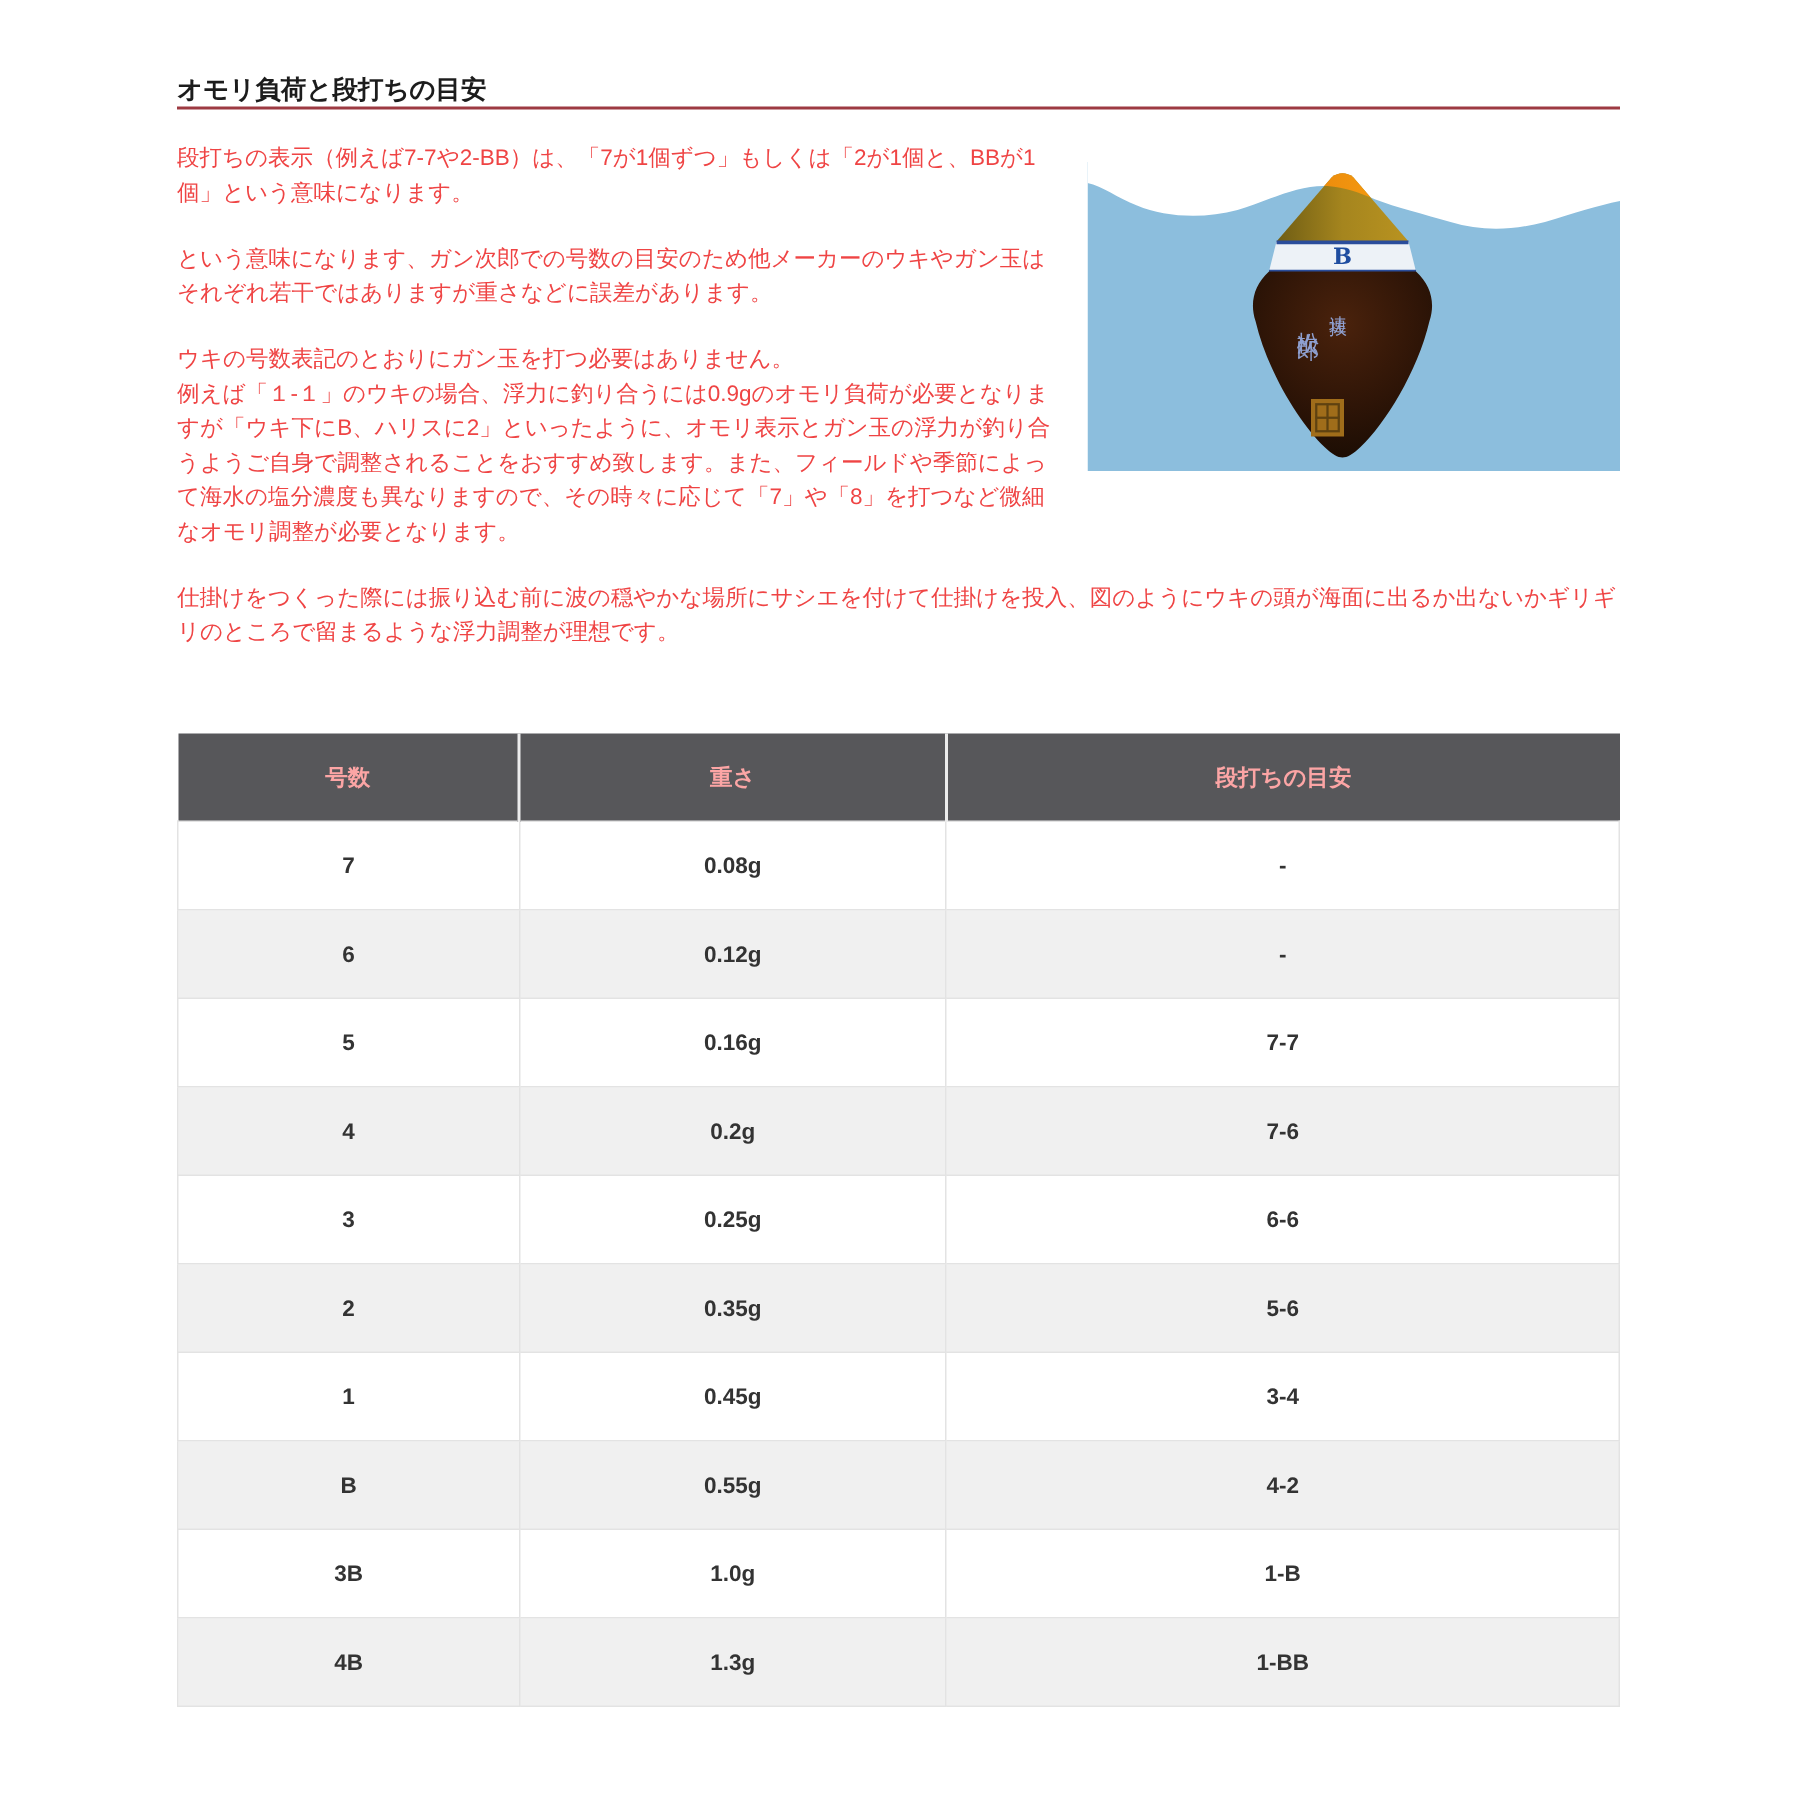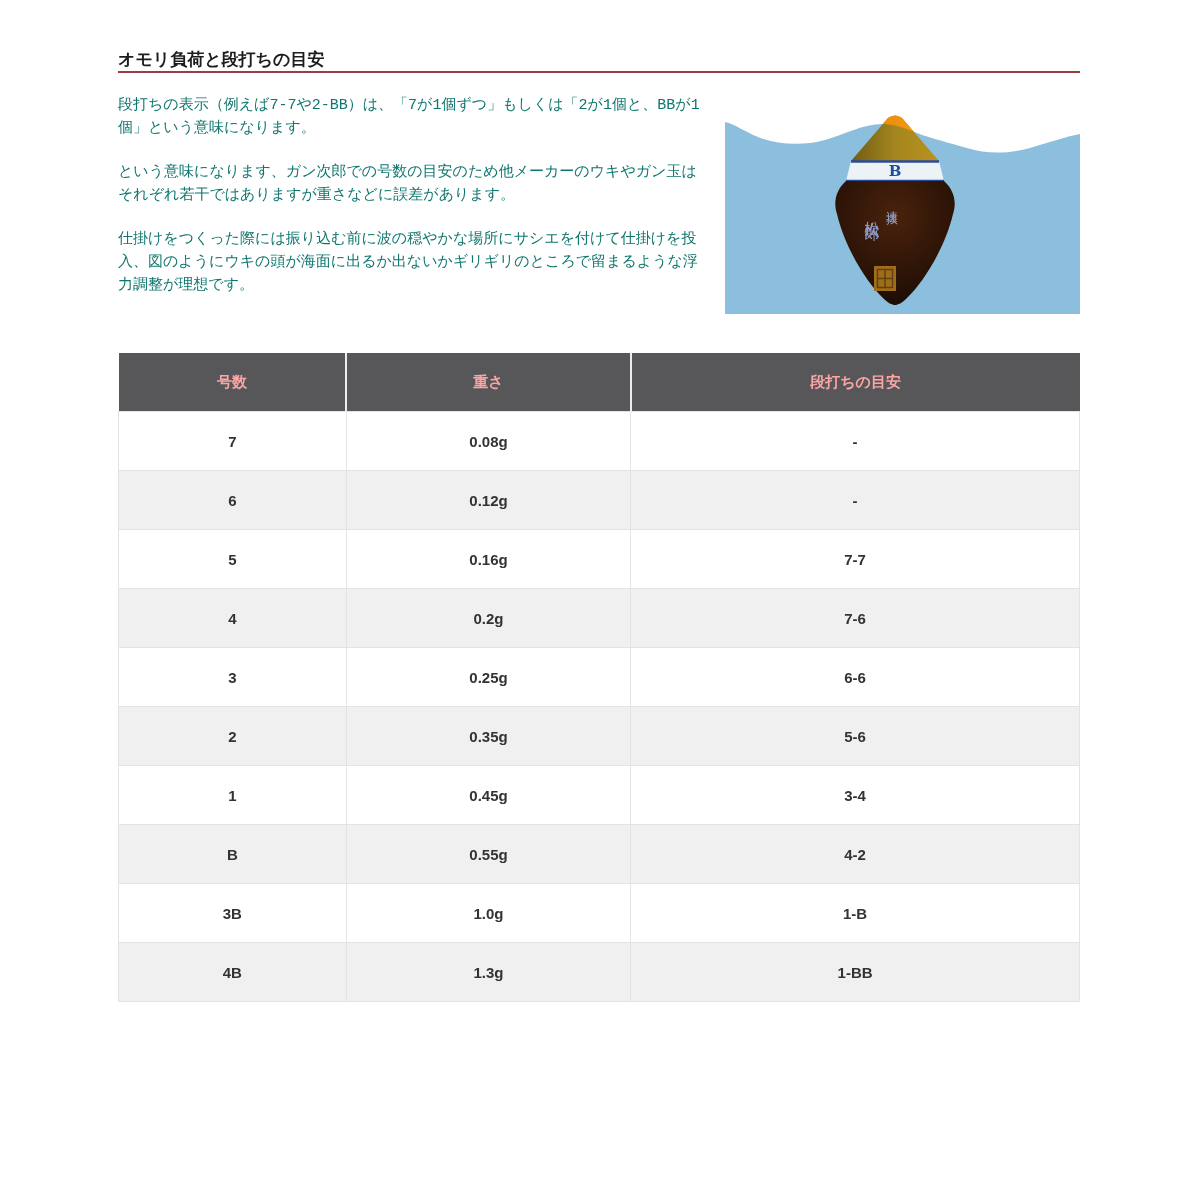--- a/index.html
+++ b/index.html
@@ -22,22 +22,21 @@
     padding-bottom: 0;
     border-bottom: 2px solid #9d3a42;
   }
   .content {
     overflow: visible;
   }
   .content p {
     margin: 21px 0;
     font-size: 15px;
     line-height: 23px;
-    color: #0f766e;
-    font-family: Liberation Mono, monospace;
+    color: #ef4444;
   }
   
   .float-figure {
     float: right;
     position: relative;
     width: 355px;
     height: 206px;
     margin: 14px 0 10px 20px;
   }
   .float-figure svg { display: block; }
@@ -147,20 +146,21 @@
         </g>
       </svg>
 
       <div class="fl-b">B</div>
       <div class="fl-vtext fl-t1">連抜</div>
       <div class="fl-vtext fl-t2">松次郎</div>
     </div>
 
     <p>段打ちの表示（例えば7-7や2-BB）は、「7が1個ずつ」もしくは「2が1個と、BBが1個」という意味になります。</p>
     <p>という意味になります、ガン次郎での号数の目安のため他メーカーのウキやガン玉はそれぞれ若干ではありますが重さなどに誤差があります。</p>
+    <p><span>ウキの号数表記のとおりにガン玉を打つ必要はありません。</span><br><span>例えば「１-１」のウキの場合、浮力に釣り合うには0.9gのオモリ負荷が必要となりますが「ウキ下にB、ハリスに2」といったように、オモリ表示とガン玉の浮力が釣り合うようご自身で調整されることをおすすめ致します。また、フィールドや季節によって海水の塩分濃度も異なりますので、その時々に応じて「7」や「8」を打つなど微細なオモリ調整が必要となります。</span></p>
     <p>仕掛けをつくった際には振り込む前に波の穏やかな場所にサシエを付けて仕掛けを投入、図のようにウキの頭が海面に出るか出ないかギリギリのところで留まるような浮力調整が理想です。</p>
   </div>
 
   <table class="spec">
     <colgroup>
         <col class="c1">
         <col class="c2">
         <col class="c3">
       </colgroup>
     <thead>

